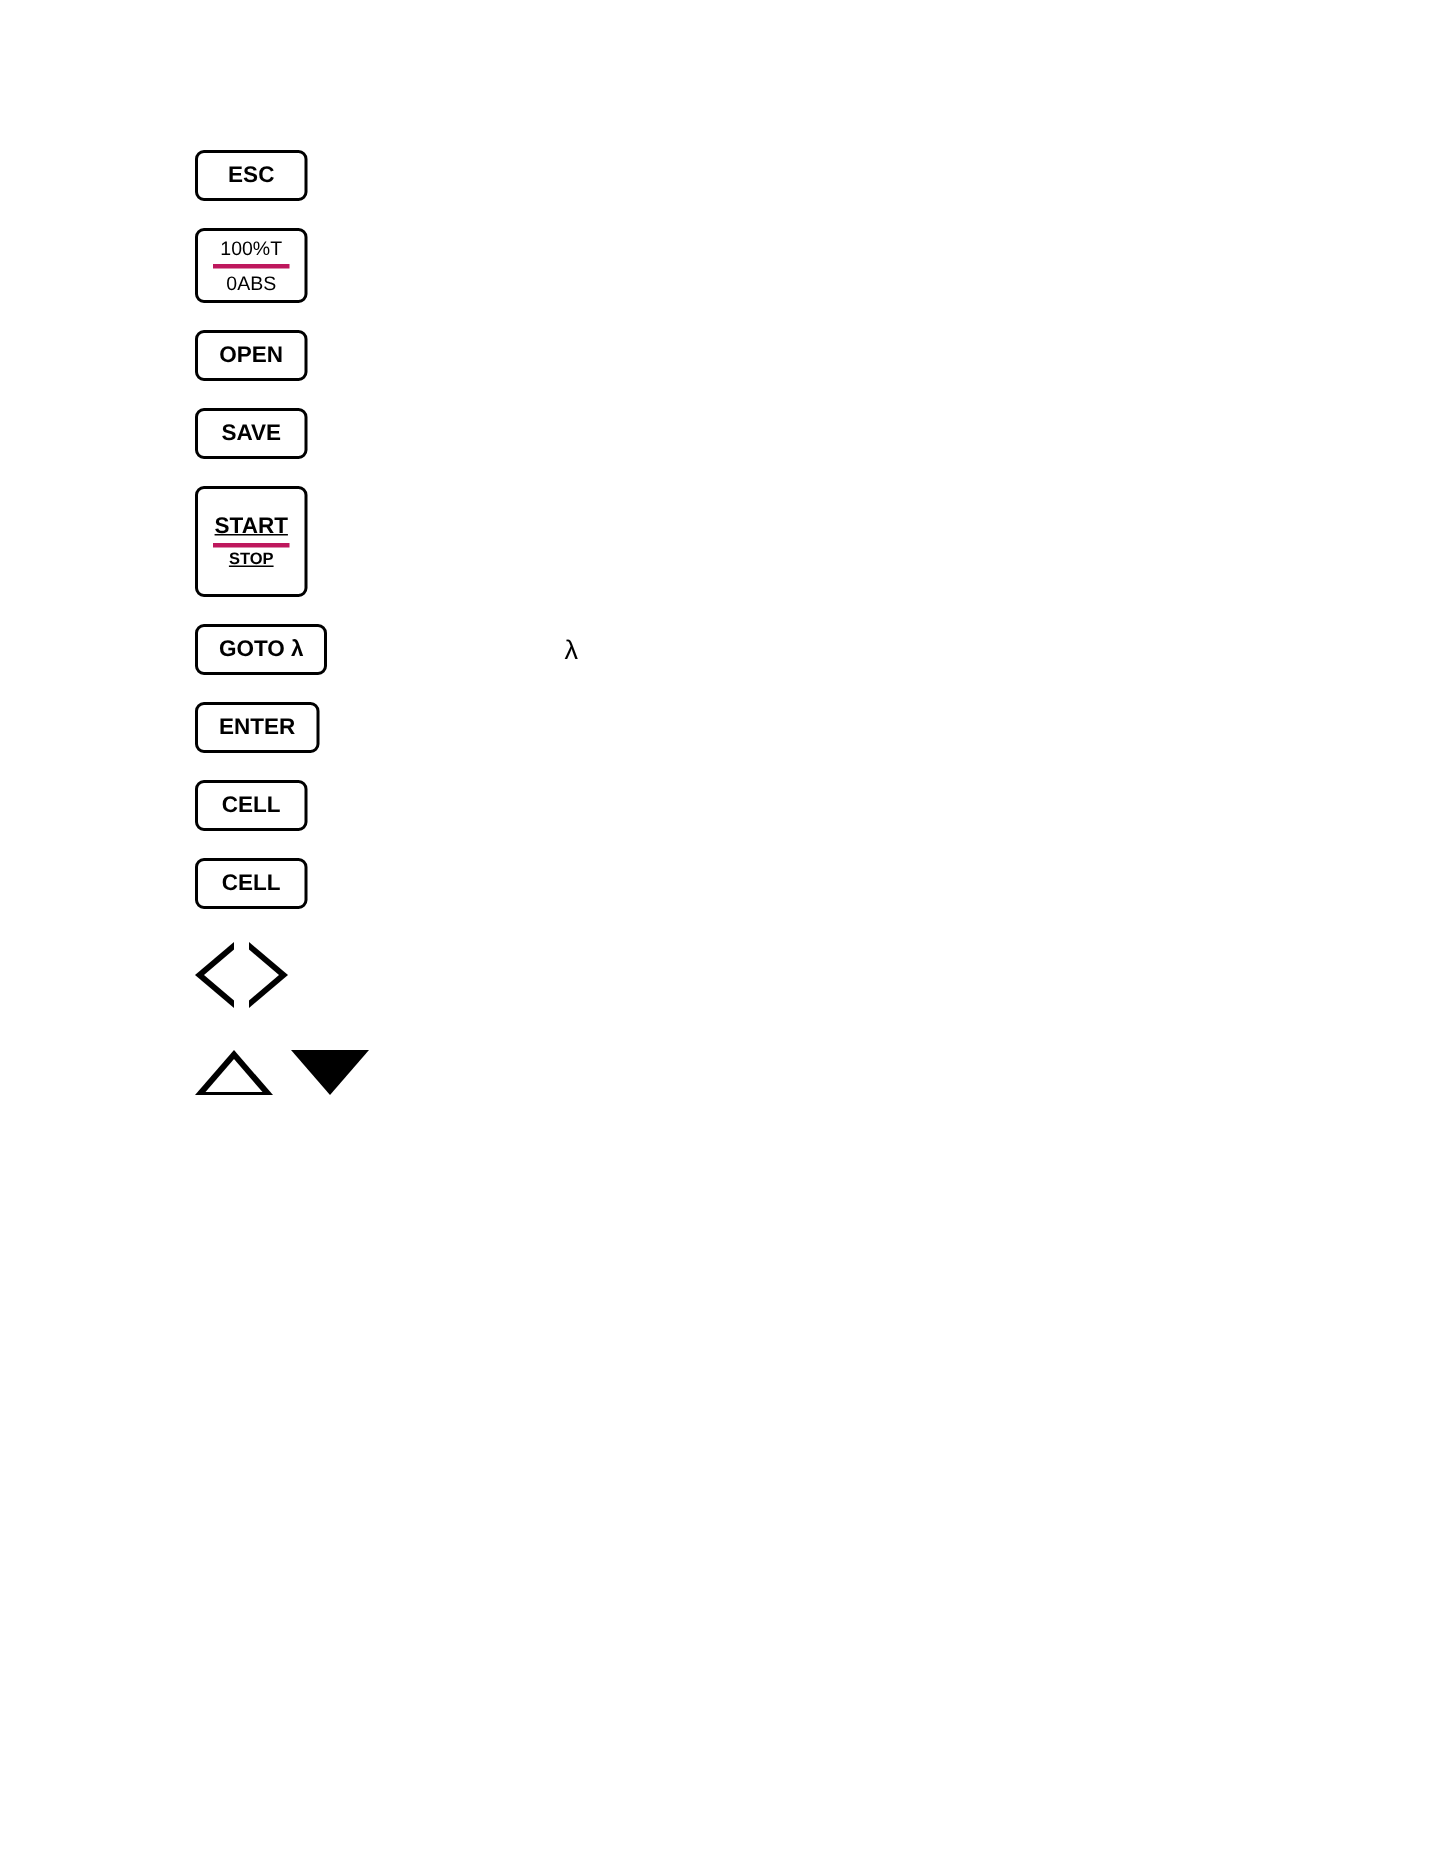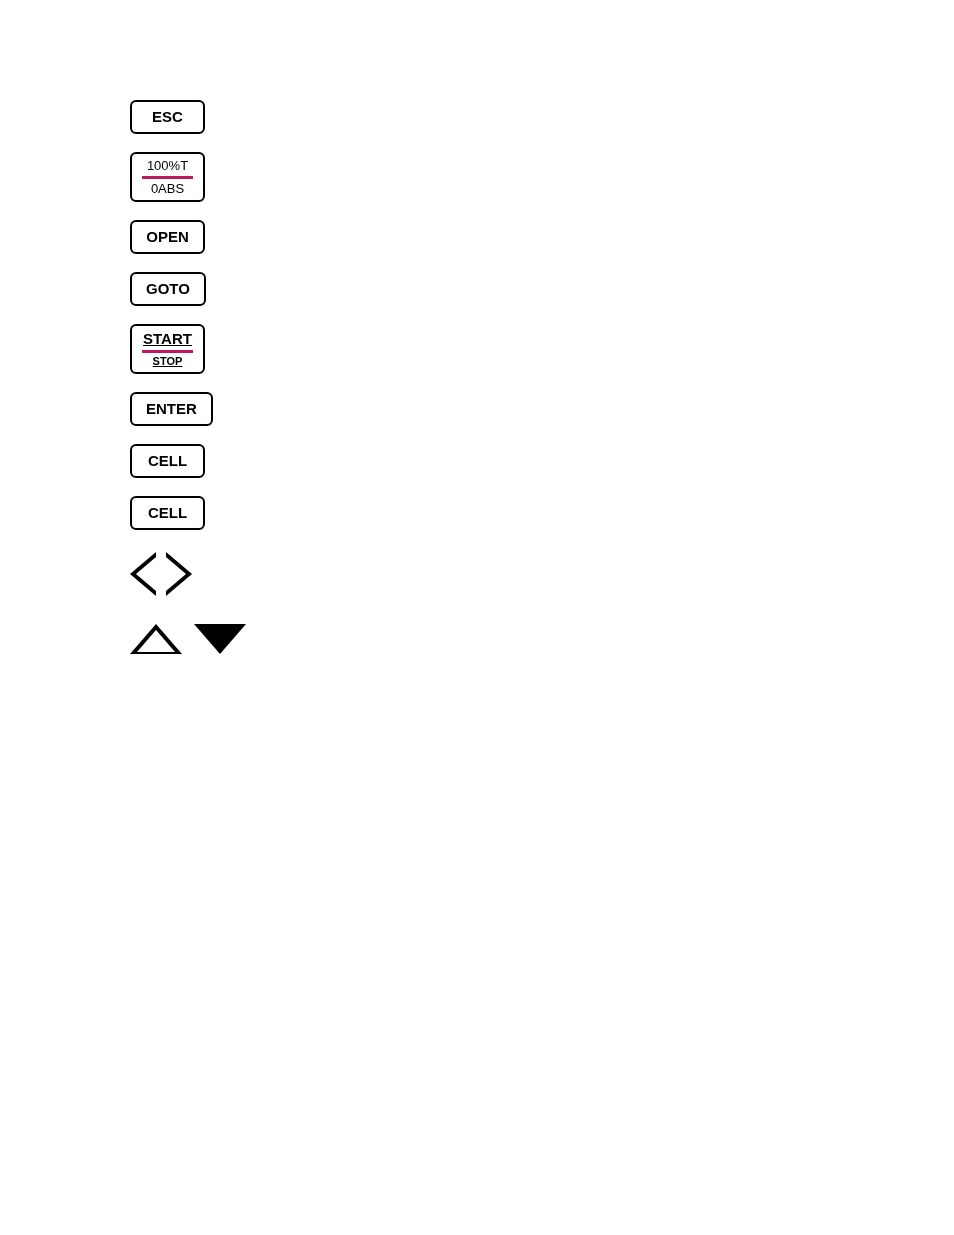--- a/index.html
+++ b/index.html
@@ -58,21 +58,21 @@
       font-size: 13px;
       font-weight: normal;
       border-top: 3px solid #be185d;
       width: 100%;
       text-align: center;
       padding-top: 2px;
       margin-top: 2px;
     }
 
     .key-button.start-stop {
-      padding: 4px 10px;
+      padding: 16px 10px;
     }
 
     .key-button.start-stop .top-line {
       font-weight: bold;
       text-decoration: underline;
       font-size: 15px;
     }
 
     .key-button.start-stop .bottom-line {
       font-weight: bold;
@@ -192,28 +192,34 @@
   <button class="key-button double-line">
     <span class="top-line">100%T</span>
     <span class="bottom-line">0ABS</span>
   </button>
 
   <button class="key-button">
     <span>OPEN</span>
   </button>
 
   <button class="key-button">
-    <span>GOTO</span>
+    <span>SAVE</span>
   </button>
 
   <button class="key-button start-stop double-line">
     <span class="top-line">START</span>
     <span class="bottom-line">STOP</span>
   </button>
 
+  <div class="goto-row">
+    <button class="key-button">
+      <span>GOTO λ</span>
+    </button>
+    <span class="lambda-text">λ</span>
+  </div>
 
   <button class="key-button">
     <span>ENTER</span>
   </button>
 
   <button class="key-button">
     <span>CELL</span>
   </button>
 
   <button class="key-button">

